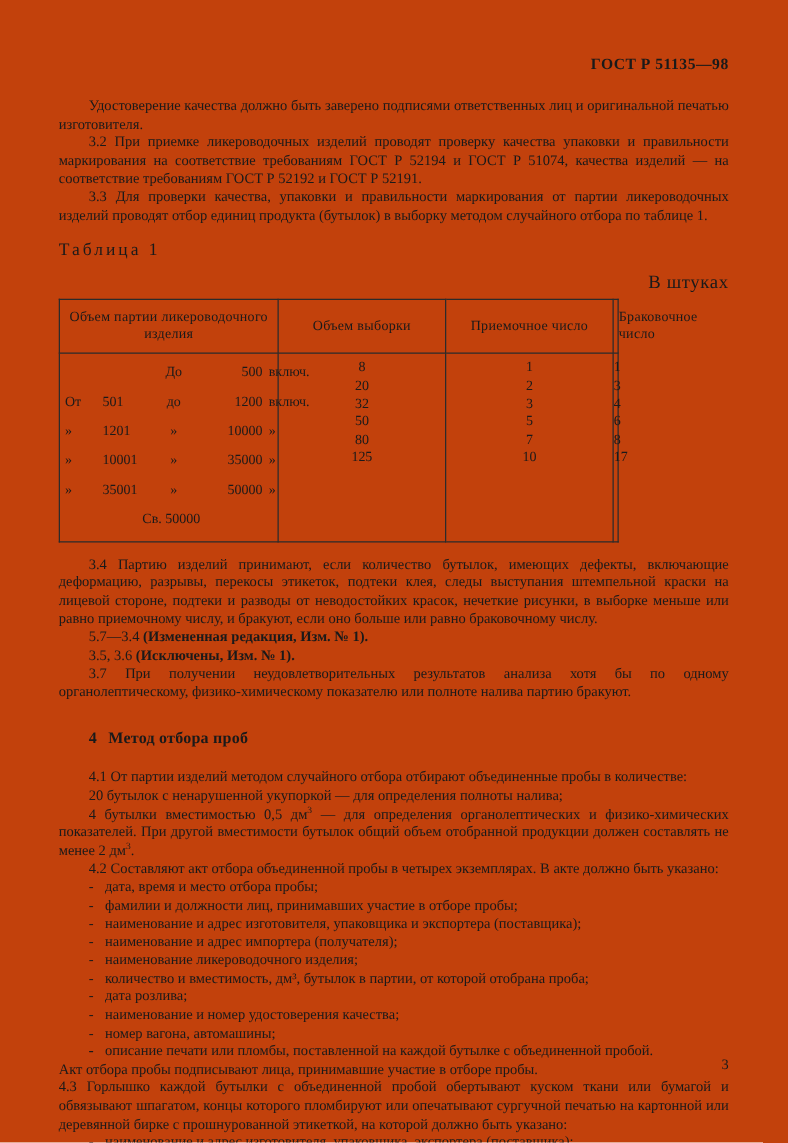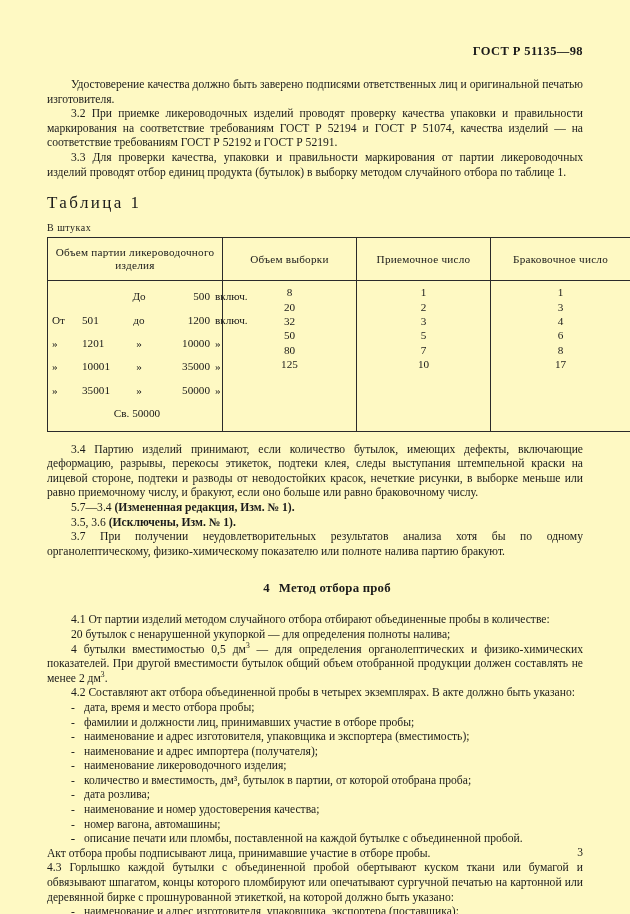--- a/index.html
+++ b/index.html
@@ -13,21 +13,21 @@
     position: relative;
     font-family: "Liberation Serif", "DejaVu Serif", serif;
     color: #1a1a1a;
     overflow: hidden;
   }
   .page {
     position: absolute;
     left: 0; top: 0;
     width: 630px;
     height: 914px;
-    background: #fef9c3;
+    background: #c2410c;
   }
   .content {
     position: absolute;
     left: 47px;
     top: 44px;
     width: 536px;
   }
 
   
   .doc-header {
@@ -50,36 +50,36 @@
   p.para.noindent { text-indent: 0; }
   .b { font-weight: bold; }
   sup {
     font-size: 0.66em;
     vertical-align: super;
     line-height: 0;
   }
 
   
   .tbl-caption {
-    font-size: 17px;
+    font-size: 14px;
     letter-spacing: 2.4px;
     margin-top: 13px;
     margin-bottom: 9px;
   }
   .tbl-units {
-    text-align: left;
-    font-size: 10px;
+    text-align: right;
+    font-size: 15px;
     letter-spacing: 0.5px;
     margin-bottom: 4px;
   }
 
   
   table.gost {
     border-collapse: collapse;
-    width: 584px;
+    width: 448px;
     table-layout: fixed;
     font-size: 11.2px;
   }
   table.gost th,
   table.gost td {
     border: 1px solid #2b2b2b;
     padding: 0;
   }
   table.gost thead th {
     text-align: center;
@@ -139,21 +139,20 @@
     top: 0;
   }
 
   
   h2.section {
     font-size: 12.8px;
     font-weight: bold;
     margin: 22px 0 17px 0;
     padding-left: 24px;
     letter-spacing: 0.2px;
-    text-align: center;
   }
   h2.section .num { margin-right: 9px; }
 
   
   .page-number {
     position: absolute;
     right: 47px;
     bottom: 56px;
     font-size: 11.5px;
   }
@@ -283,21 +282,21 @@
 
     <p class="para">
       <span>4 бутылки вместимостью 0,5 дм</span><sup>3</sup><span> — для определения органолептических и физико-химических показателей. При другой вместимости бутылок общий объем отобранной продукции должен составлять не менее 2 дм</span><sup>3</sup><span>.</span>
     </p>
 
     <p class="para">4.2  Составляют акт отбора объединенной пробы в четырех экземплярах. В акте должно быть указано:</p>
 
     <ul class="dashlist">
       <li><span class="dash">-</span><span>дата, время и место отбора пробы;</span></li>
       <li><span class="dash">-</span><span>фамилии и должности лиц, принимавших участие в отборе пробы;</span></li>
-      <li><span class="dash">-</span><span>наименование и адрес изготовителя, упаковщика и экспортера (вместимость);</span></li>
+      <li><span class="dash">-</span><span>наименование и адрес изготовителя, упаковщика и экспортера (поставщика);</span></li>
       <li><span class="dash">-</span><span>наименование и адрес импортера (получателя);</span></li>
       <li><span class="dash">-</span><span>наименование ликероводочного изделия;</span></li>
       <li><span class="dash">-</span><span>количество и вместимость, дм³, бутылок в партии, от которой отобрана проба;</span></li>
       <li><span class="dash">-</span><span>дата розлива;</span></li>
       <li><span class="dash">-</span><span>наименование и номер удостоверения качества;</span></li>
       <li><span class="dash">-</span><span>номер вагона, автомашины;</span></li>
       <li><span class="dash">-</span></li>
       <li><span class="dash">-</span><span>описание печати или пломбы, поставленной на каждой бутылке с объединенной пробой.</span></li>
     </ul>
 

